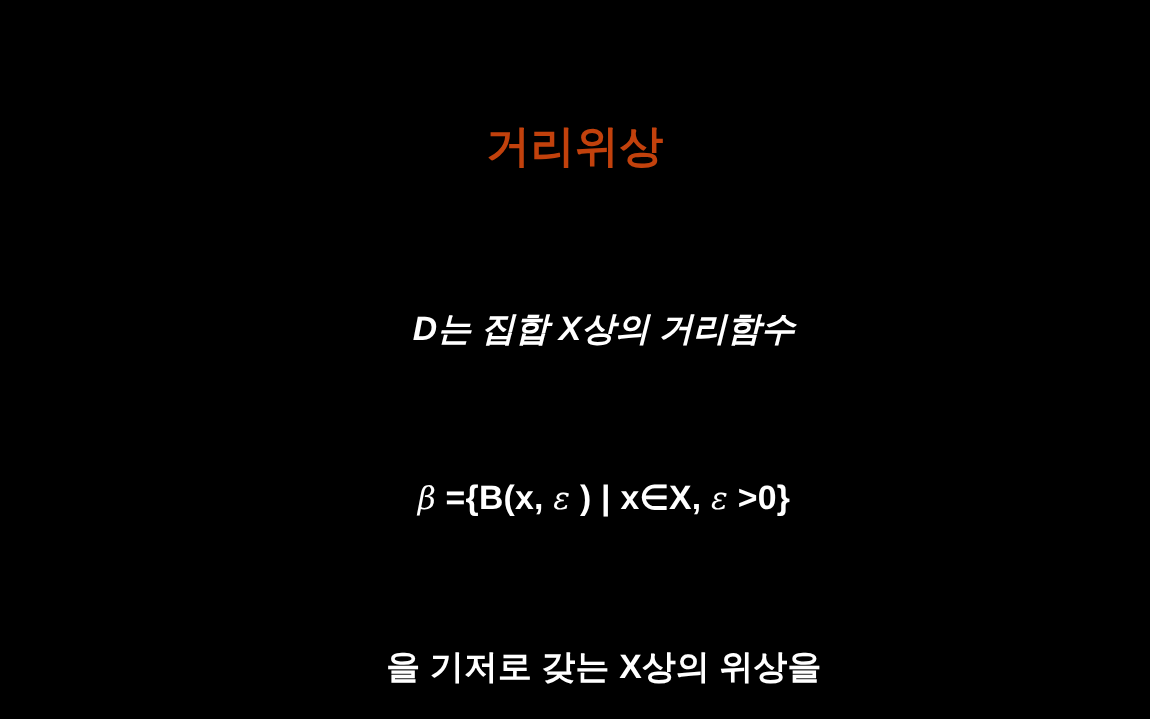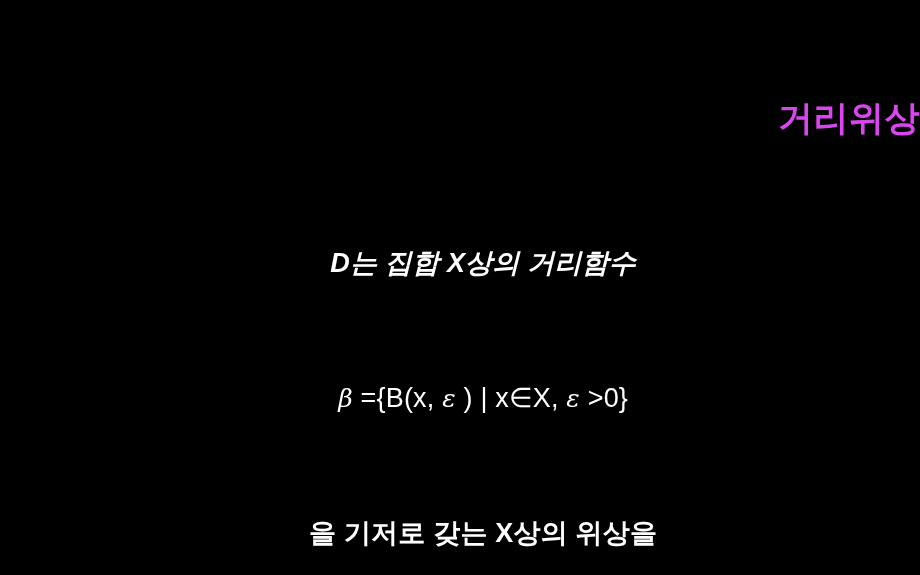--- a/index.html
+++ b/index.html
@@ -49,29 +49,29 @@
     white-space: pre;
   }
   
   .sym {
     font-family: "DejaVu Serif", "Liberation Serif", serif;
     font-style: italic;
     font-weight: normal;
     font-size: 25px;
   }
   .op {
-    font-weight: normal;
+    font-weight: bold;
   }
 </style>
 </head>
 <body>
 
 <div class="slide" style="background: rgb(0, 0, 0);">
 
-  <div class="slide-title" style="color: #d946ef; text-align: right;">거리위상</div>
+  <div class="slide-title" style="color: #c2410c;">거리위상</div>
 
   <div class="body-block">
 
     <div class="body-line" style="color: rgb(255, 255, 255); font-style: italic;">
       <span>D는 집합 X상의 거리함수</span>
     </div>
 
     <div class="body-line" style="color: rgb(255, 255, 255);">
       <span class="sym">β</span><span class="op"> ={B(x, </span><span class="sym">ε</span><span class="op"> ) | x∈X, </span><span class="sym">ε</span><span class="op"> &gt;0}</span>
     </div>

